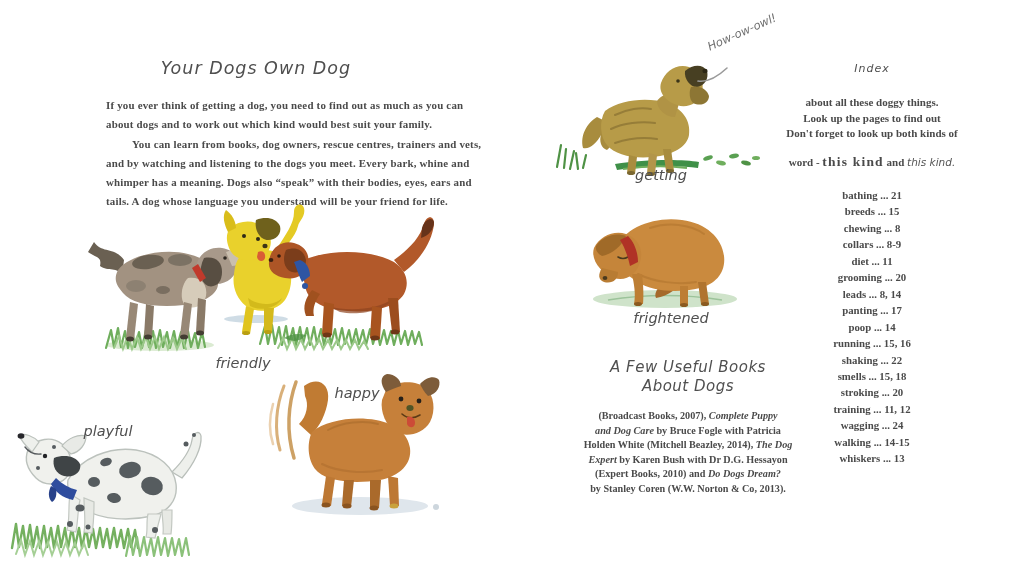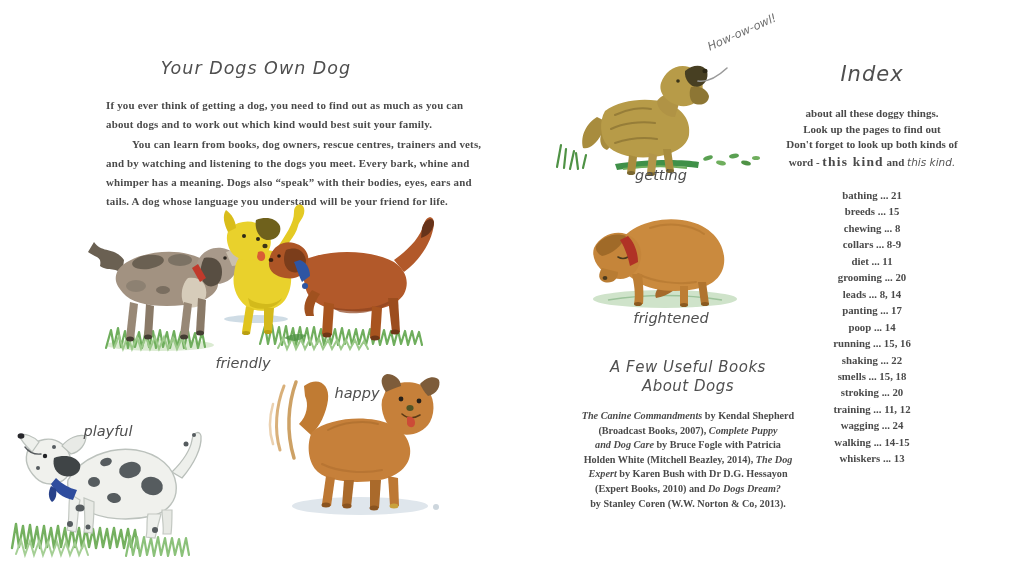--- a/index.html
+++ b/index.html
@@ -25,23 +25,23 @@
 
   .howl{left:708px;top:40px;width:110px;font-size:11.5px;color:#6e6e6e;
         transform:rotate(-24deg);transform-origin:left center;}
 
   .books{left:576px;top:358px;width:224px;text-align:center;}
   .books-title{font-size:15px;line-height:19px;letter-spacing:.5px;}
   .books-body{margin-top:13px;font-size:10.2px;line-height:14.6px;}
   .books-body .bline{white-space:nowrap;}
 
   .index{left:768px;top:62px;width:208px;text-align:center;}
-  .index-title{font-size:21px;letter-spacing:1px;}
+  .index-title{font-size:11px;letter-spacing:1px;}
   .index-intro{margin-top:20px;font-size:11px;line-height:15.5px;}
-  .intro-line4{margin-top:1px;}
+  .intro-line4{margin-top:12px;}
   .kw-big{font-size:13.5px;letter-spacing:1.2px;}
   .kw-hand{font-family:"DejaVu Sans",sans-serif;font-style:italic;font-weight:normal;
            font-size:10.5px;color:#555;}
   .index-list{margin-top:17px;font-size:10.8px;line-height:16.45px;}
 
   svg{display:block;}
 </style>
 </head>
 <body>
 
@@ -252,21 +252,20 @@
     </g>
   </svg>
   <div class="abs hand caption cap-frightened">frightened</div>
 
   <div class="abs books">
     <div class="hand books-title">
       <div>A Few Useful Books</div>
       <div>About Dogs</div>
     </div>
     <div class="bookserif books-body">
-      <div class="bline"><span></span><i>The Canine Commandments</i><span> by Kendal Shepherd</span></div>
       <div class="bline"><span>(Broadcast Books, 2007), </span><i>Complete Puppy</i><span></span></div>
       <div class="bline"><span></span><i>and Dog Care</i><span> by Bruce Fogle with Patricia</span></div>
       <div class="bline"><span>Holden White (Mitchell Beazley, 2014), </span><i>The Dog</i><span></span></div>
       <div class="bline"><span></span><i>Expert</i><span> by Karen Bush with Dr D.G. Hessayon</span></div>
       <div class="bline"><span>(Expert Books, 2010) and </span><i>Do Dogs Dream?</i><span></span></div>
       <div class="bline"><span>by Stanley Coren (W.W. Norton &amp; Co, 2013).</span><i></i><span></span></div>
     </div>
   </div>
 
   <div class="abs index">

